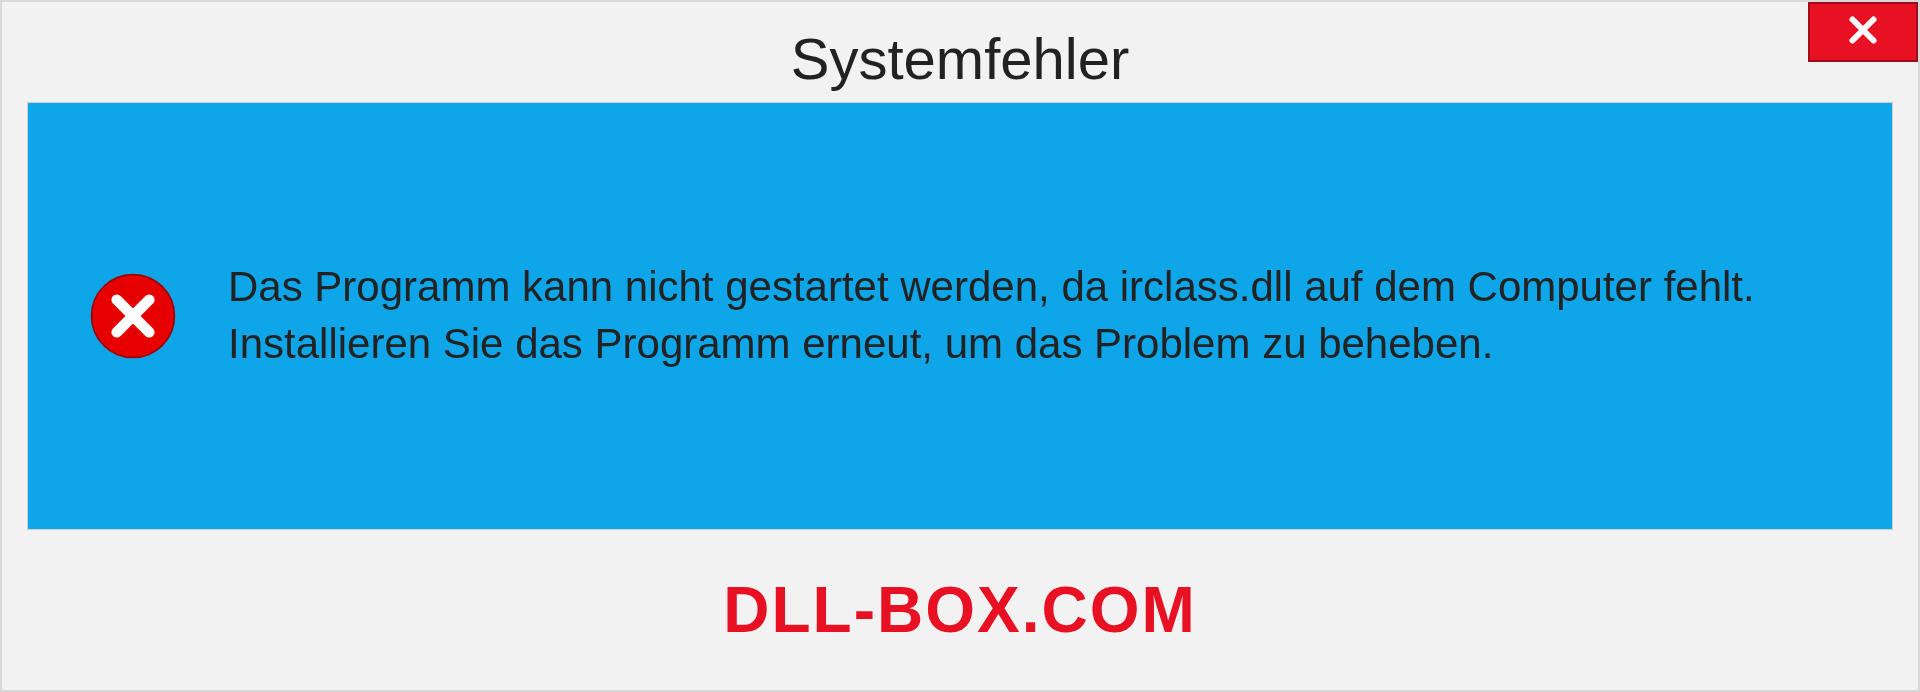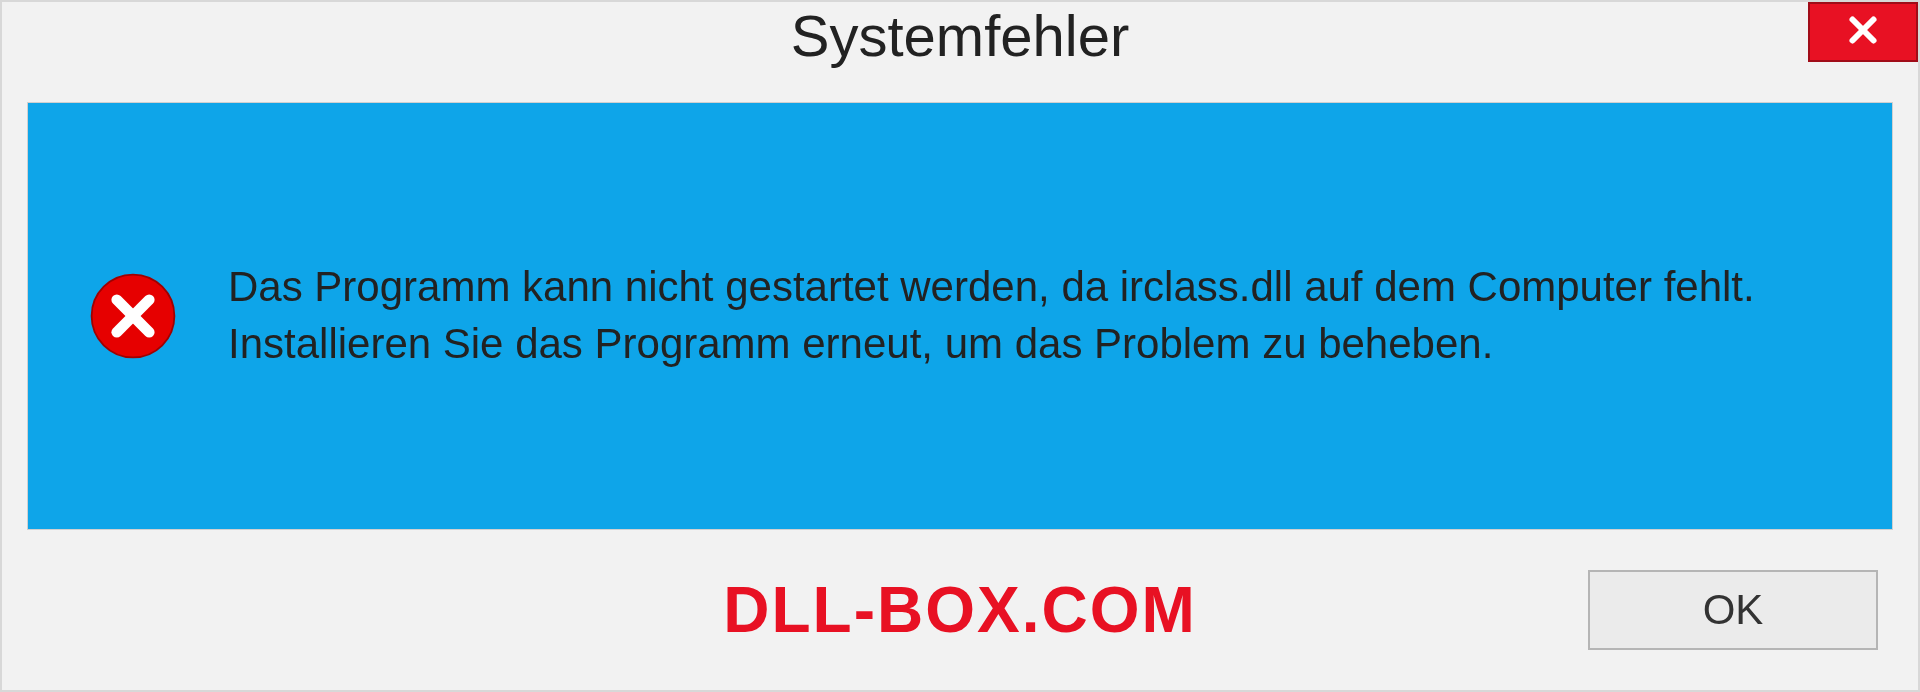--- a/index.html
+++ b/index.html
@@ -19,21 +19,21 @@
       height: 100%;
       background: #f2f2f2;
       border: 2px solid #d8d8d8;
       display: flex;
       flex-direction: column;
       position: relative;
     }
     .titlebar {
       height: 90px;
       display: flex;
-      align-items: flex-start;
+      align-items: flex-end;
       justify-content: center;
       position: relative;
     }
     .title {
       font-size: 58px;
       color: #222;
       font-weight: 400;
     }
     .close-btn {
       position: absolute;
@@ -130,17 +130,14 @@
         <circle cx="50" cy="50" r="46" fill="#e60000" stroke="#a00000" stroke-width="2"></circle>
         <line x1="32" y1="32" x2="68" y2="68" stroke="#ffffff" stroke-width="12" stroke-linecap="round"></line>
         <line x1="68" y1="32" x2="32" y2="68" stroke="#ffffff" stroke-width="12" stroke-linecap="round"></line>
       </svg>
     </div>
     <div class="message">Das Programm kann nicht gestartet werden, da irclass.dll auf dem Computer fehlt. Installieren Sie das Programm erneut, um das Problem zu beheben.</div>
   </div>
 
   <div class="footer">
     <div class="watermark">DLL-BOX.COM</div>
-    <div class="ok-btn">
-      <span>OK</span>
-    </div>
   </div>
 </div>
 
 </body></html>

